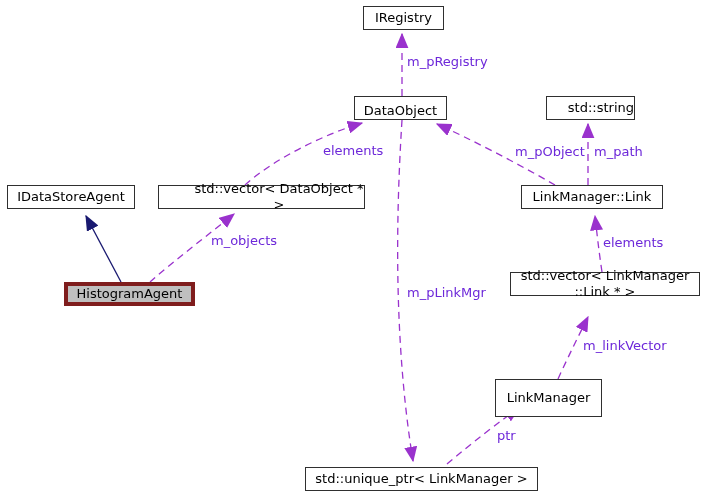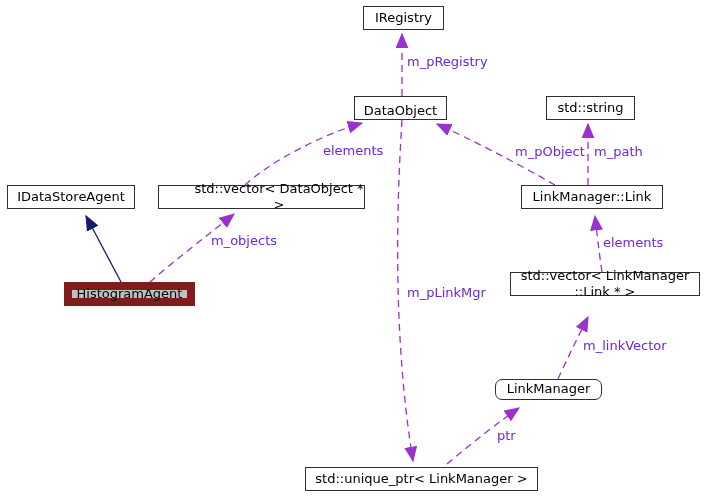--- a/index.html
+++ b/index.html
@@ -11,35 +11,35 @@
   .stage{position:absolute;left:0;top:0;width:705px;height:499px;}
   svg.edges{position:absolute;left:0;top:0;width:705px;height:499px;}
   .node{
     position:absolute;box-sizing:border-box;
     border:1px solid #2f2f2f;background:#ffffff;color:#000000;
     font-size:13px;line-height:1.25;
     display:flex;align-items:center;justify-content:center;
     text-align:center;white-space:pre-line;
     z-index:2;
   }
-  .node.highlight{background:#bfbfbf;border:8px solid #7f1d1d;}
+  .node.highlight{background:#bfbfbf;border:4px solid #7f1d1d;}
   .edge-label{
     position:absolute;color:#6d28d9;font-size:13px;line-height:13px;
     white-space:nowrap;z-index:3;
   }
   
   .n-iregistry      {left:363px;top:6px;  width:81px; height:24px;}
   .n-dataobject     {left:354px;top:96px; width:93px; height:24px;align-items:flex-end;}
-  .n-stdstring      {left:546px;top:96px; width:89px; height:24px;}
+  .n-stdstring      {left:546px;top:96px; width:89px; height:24px;justify-content:flex-end;}
   .n-idatastoreagent{left:7px;  top:185px;width:128px;height:24px;}
   .n-vec-dataobject {left:158px;top:185px;width:207px;height:24px;padding-left:35px;}
   .n-linkmgr-link   {left:521px;top:185px;width:142px;height:24px;justify-content:center;}
   .n-histogramagent {left:64px; top:282px;width:131px;height:24px;}
   .n-vec-link       {left:510px;top:272px;width:190px;height:24px;}
-  .n-linkmanager    {left:495px;top:379px;width:107px;height:21px;border-radius:7px;}
+  .n-linkmanager    {left:495px;top:379px;width:107px;height:38px;}
   .n-uniqueptr      {left:305px;top:467px;width:233px;height:24px;}
   
   .l-m-pregistry {left:407px;top:55px;}
   .l-elements-do {left:323px;top:144px;}
   .l-m-pobject   {left:515px;top:145px;}
   .l-m-path      {left:594px;top:145px;text-align:center;}
   .l-m-objects   {left:211px;top:234px;}
   .l-elements-lk {left:603px;top:236px;}
   .l-m-plinkmgr  {left:407px;top:286px;}
   .l-m-linkvector{left:583px;top:339px;}

